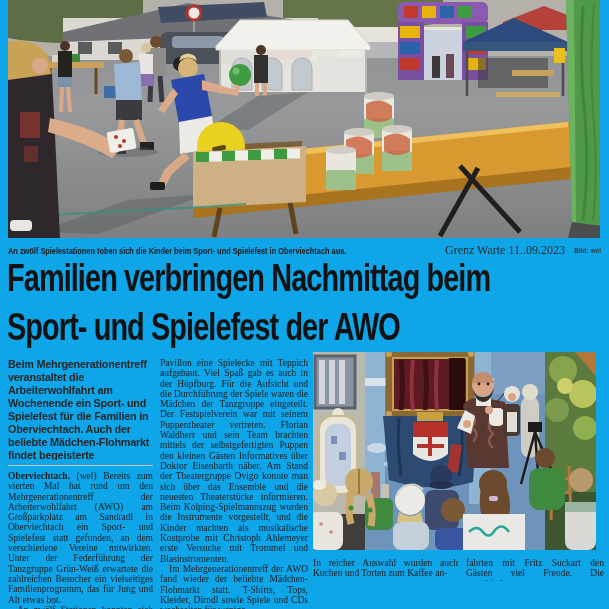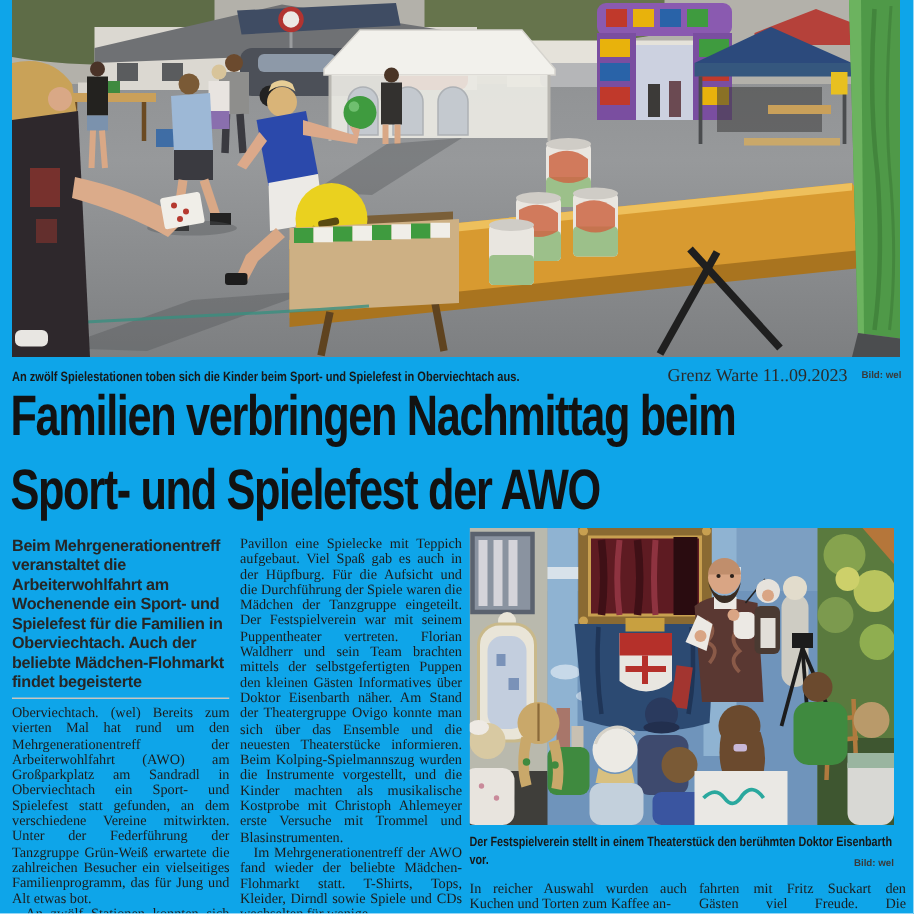--- a/index.html
+++ b/index.html
@@ -19,21 +19,21 @@
   .headline span{display:block;white-space:nowrap;}
   .col{position:absolute;top:358px;}
   .col1{left:8px;width:145px;height:251px;overflow:hidden;}
   .col2{left:160px;width:148px;height:251px;overflow:hidden;}
   .lead{margin:0;height:102px;overflow:hidden;font-weight:bold;font-size:10.8px;
         line-height:13px;letter-spacing:-.2px;color:#262626;}
   .rule{height:1px;background:#c6c5c0;margin:5px 0 5px 0;}
   .bodytext{margin:0;font-family:"Liberation Serif",serif;font-size:9.5px;line-height:10.3px;
         text-align:justify;color:#1c1c1c;}
   .bodytext.indent{text-indent:9px;}
-  .dateline{font-weight:normal;}
+  .dateline{font-weight:bold;}
   .rightblock{position:absolute;left:313px;top:352px;width:292px;}
   .photo-bottom{width:283px;height:198px;overflow:hidden;}
   .cap2wrap{position:relative;margin-top:6px;width:283px;height:24px;}
   .cap2{margin:0;width:354px;font-weight:bold;font-size:9px;line-height:11.5px;color:#181818;
         transform:scaleX(.8);transform-origin:0 0;}
   .credit-bottom{position:absolute;right:0;bottom:1px;font-size:6.5px;font-weight:bold;color:#3a3a3a;}
   .cols34{position:relative;margin-top:8px;width:292px;}
   .col3{position:absolute;left:0;top:0;width:145px;height:23px;overflow:hidden;}
   .col4{position:absolute;left:153px;top:0;width:138px;height:23px;overflow:hidden;}
 </style>
@@ -417,23 +417,19 @@
           <path d="M168,136 q-4,22 4,34 l22,0 q6,-16 0,-34" fill="#6b4a2e"></path>
           <rect x="176" y="144" width="9" height="5" rx="2" fill="#c8b8d8"></rect>
           <path d="M150,162 h62 v36 h-62 z" fill="#eae8e4"></path>
           <path d="M156,180 q8,-8 14,0 q6,8 12,-2 q7,-8 14,2" stroke="#2aa89e" stroke-width="2.5" fill="none"></path>
           <circle cx="268" cy="128" r="12" fill="#b99a6a"></circle>
           <rect x="252" y="150" width="31" height="48" rx="8" fill="#d8d8d4"></rect>
           <rect x="252" y="150" width="31" height="10" fill="#9ab5a0"></rect>
         </g>
       </svg>
     </figure>
-    <div class="cap2wrap">
-      <p class="cap2">Der Festspielverein stellt in einem Theaterstück den berühmten Doktor Eisenbarth vor.</p>
-      <span class="credit-bottom">Bild: wel</span>
-    </div>
     <div class="cols34">
       <p class="bodytext col3">In reicher Auswahl wurden auch Kuchen und Torten zum Kaffee an-</p>
       <p class="bodytext col4">fahrten mit Fritz Suckart den Gästen viel Freude. Die verschiedenen</p>
     </div>
   </div>
 
 </div>
 
 </body></html>

